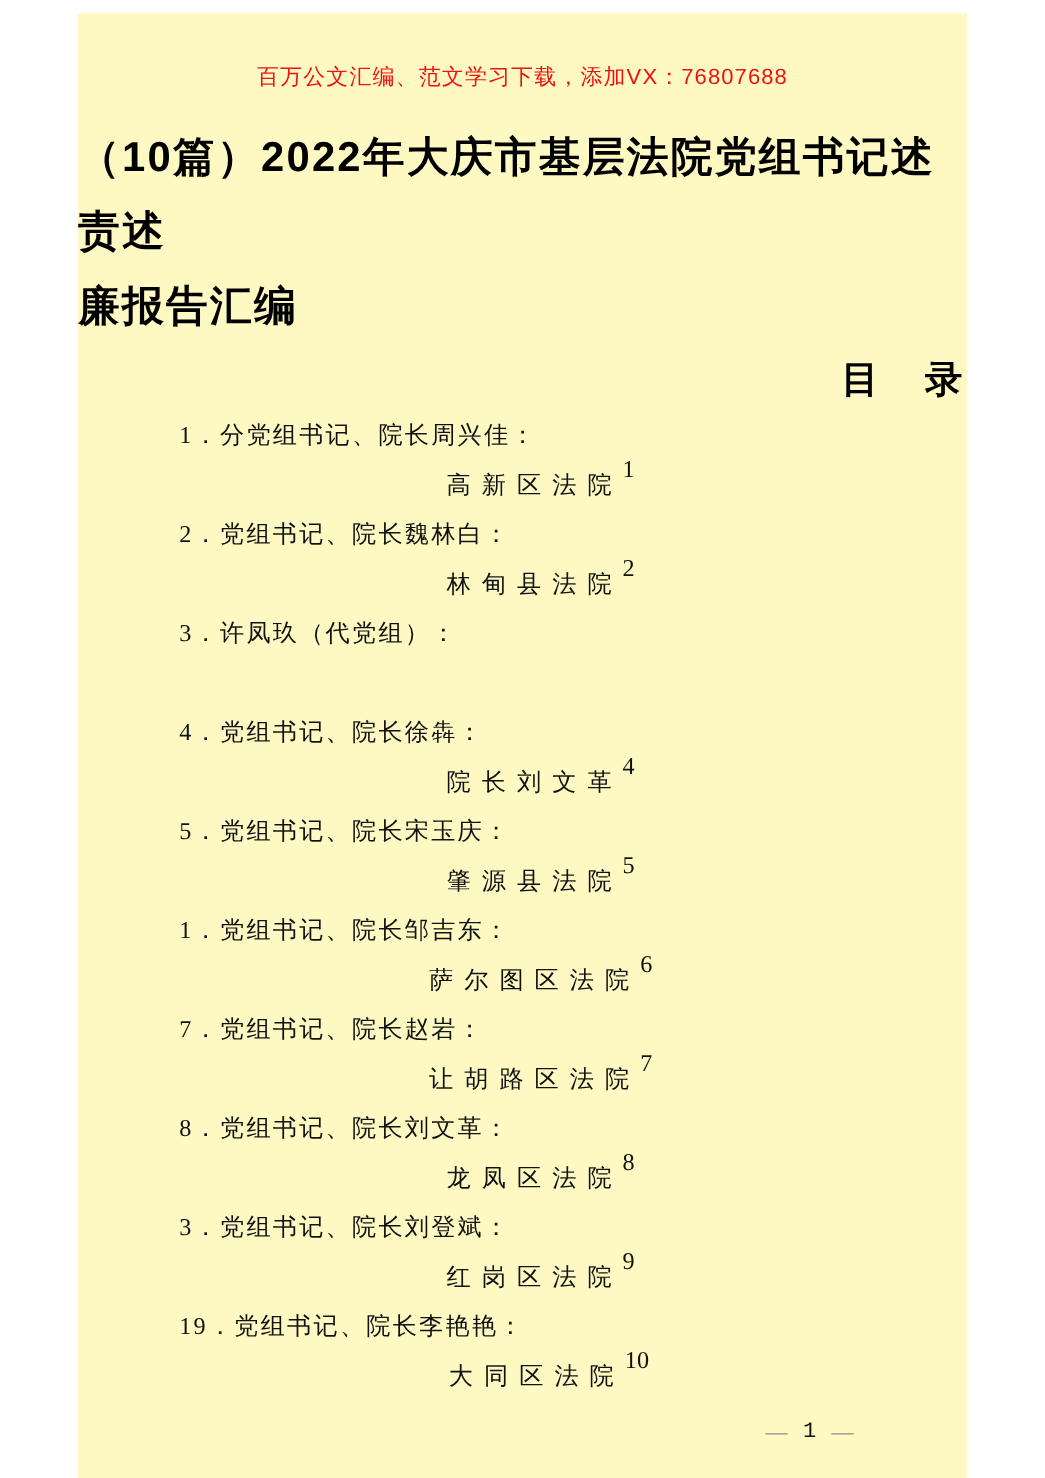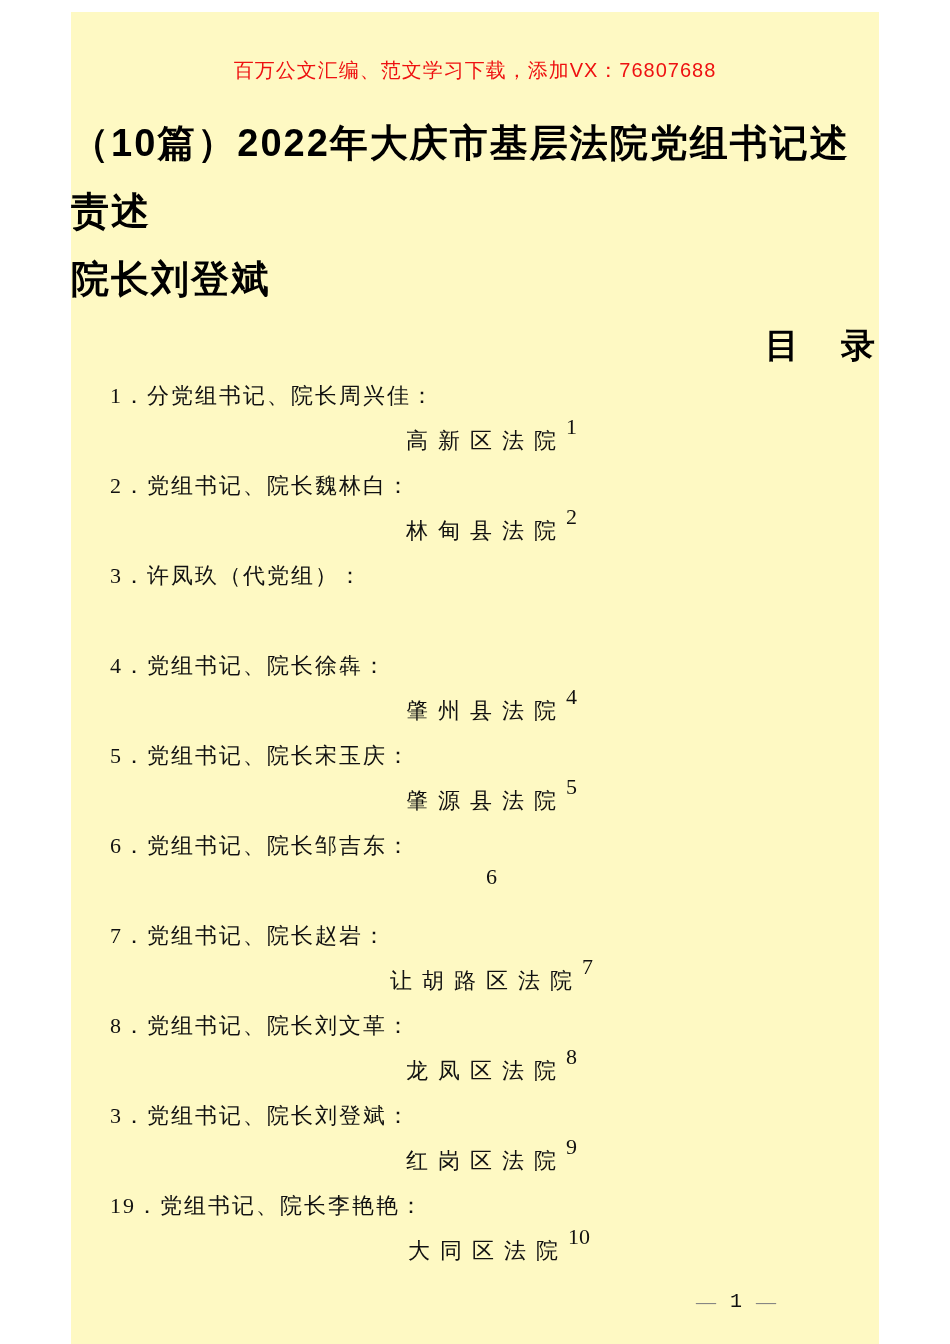--- a/index.html
+++ b/index.html
@@ -38,21 +38,21 @@
     text-align: right;
     font-size: 34px;
     line-height: 52px;
     font-weight: bold;
     letter-spacing: 4px;
     color: #000000;
     font-family: "Liberation Sans", "DejaVu Sans", sans-serif;
   }
   .toc {
     margin-top: 2px;
-    padding: 0 39px;
+    padding: 0 92px;
     font-size: 22px;
     color: #111111;
   }
   .toc-entry { height: 90px; }
   .toc-line1 {
     height: 45px;
     line-height: 45px;
     letter-spacing: 2px;
     white-space: nowrap;
   }
@@ -90,21 +90,21 @@
 </style>
 </head>
 <body>
 
 <div class="page">
 
   <div class="ad-header">百万公文汇编、范文学习下载，添加VX：76807688</div>
 
   <h1 class="title">
     <span class="title-line">（10篇）2022年大庆市基层法院党组书记述责述</span>
-    <span class="title-line">院长刘登斌</span>
+    <span class="title-line">廉报告汇编</span>
   </h1>
 
   <h2 class="toc-heading">目　录</h2>
 
   <div class="toc">
 
     <div class="toc-entry">
       <div class="toc-line1">1．分党组书记、院长周兴佳：</div>
       <div class="toc-line2">
         <span class="toc-court">高新区法院</span>
@@ -120,36 +120,37 @@
       </div>
     </div>
 
     <div class="toc-entry">
       <div class="toc-line1">3．许凤玖（代党组）：</div>
     </div>
 
     <div class="toc-entry">
       <div class="toc-line1">4．党组书记、院长徐犇：</div>
       <div class="toc-line2">
-        <span class="toc-court">肇州县法院</span>
+        <span class="toc-court">院长刘文革</span>
         <span class="toc-page">4</span>
       </div>
     </div>
 
     <div class="toc-entry">
       <div class="toc-line1">5．党组书记、院长宋玉庆：</div>
       <div class="toc-line2">
         <span class="toc-court">肇源县法院</span>
         <span class="toc-page">5</span>
       </div>
     </div>
 
     <div class="toc-entry">
-      <div class="toc-line1">6．党组书记、院长邹吉东：</div>
+      <div class="toc-line1">1．党组书记、院长邹吉东：</div>
       <div class="toc-line2">
+        <span class="toc-court">萨尔图区法院</span>
         <span class="toc-page">6</span>
       </div>
     </div>
 
     <div class="toc-entry">
       <div class="toc-line1">7．党组书记、院长赵岩：</div>
       <div class="toc-line2">
         <span class="toc-court">让胡路区法院</span>
         <span class="toc-page">7</span>
       </div>

